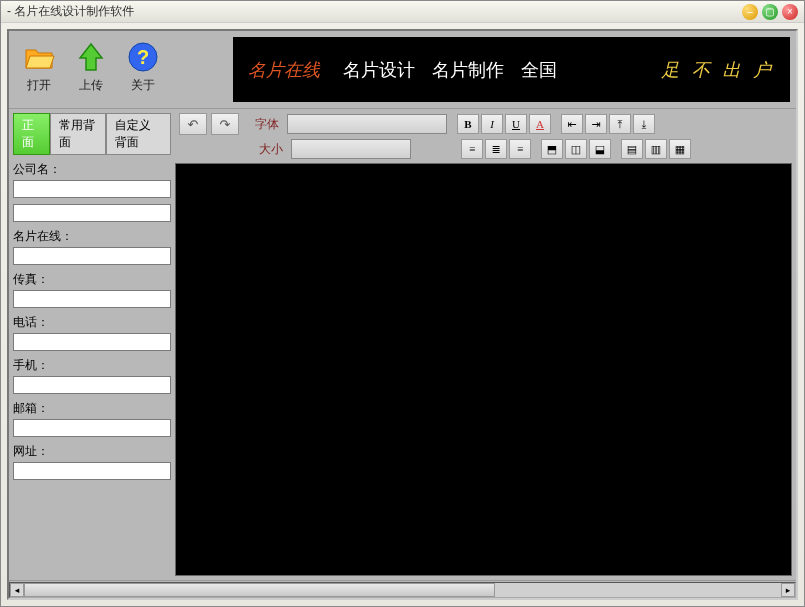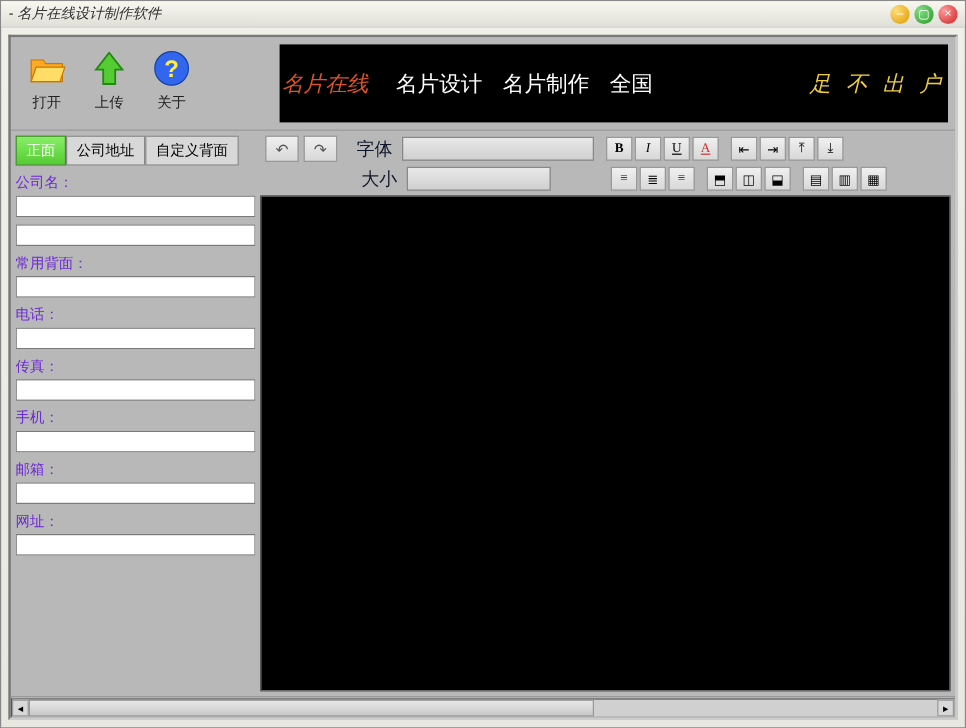--- a/index.html
+++ b/index.html
@@ -1,57 +1,57 @@
 <!DOCTYPE html>
 <html><head>
 <meta charset="utf-8">
 <style>
 * { box-sizing: border-box; margin: 0; padding: 0; }
 body { font-family: "Microsoft YaHei", SimSun, Arial, sans-serif; font-size: 12px; background: #fff; }
 
 .window { width: 805px; height: 607px; border: 1px solid #888; background: linear-gradient(#f0f0e8, #e8e8e0); display: flex; flex-direction: column; }
 .titlebar { height: 22px; background: linear-gradient(#f8f8f0, #e0e0d8); display: flex; align-items: center; padding: 0 6px; border-bottom: 1px solid #ccc; font-size: 12px; }
-.titlebar-text { flex: 1; color: #333; font-style: italic; }
+.titlebar-text { flex: 1; color: #333; }
 .titlebar-buttons { display: flex; gap: 4px; }
 .tb-btn { width: 16px; height: 16px; border-radius: 8px; display: flex; align-items: center; justify-content: center; font-size: 10px; color: #fff; cursor: pointer; }
 .tb-min { background: radial-gradient(circle at 30% 30%, #ffdd77, #dd9900); }
 .tb-max { background: radial-gradient(circle at 30% 30%, #88dd88, #229922); }
 .tb-close { background: radial-gradient(circle at 30% 30%, #ff9999, #cc2222); }
 
 .inner { flex: 1; margin: 6px; border: 2px inset #ccc; background: #b8b8b8; display: flex; flex-direction: column; overflow: hidden; }
 
 .toolbar-row { height: 78px; display: flex; background: #b8b8b8; border-bottom: 1px solid #999; }
 .toolbar { display: flex; padding: 6px 8px; gap: 8px; }
 .tool-btn { width: 44px; display: flex; flex-direction: column; align-items: center; cursor: pointer; padding: 2px; }
 .tool-icon { width: 36px; height: 36px; display: flex; align-items: center; justify-content: center; }
 .tool-label { font-size: 12px; color: #222; margin-top: 2px; }
 
-.banner { flex: 1; margin: 6px 6px 6px 60px; background: #000; display: flex; align-items: center; padding: 6px 2px; color: #fff; font-size: 18px; overflow: hidden; white-space: nowrap; }
+.banner { flex: 1; margin: 6px 6px 6px 60px; background: #000; display: flex; align-items: center; padding: 6px 15px; color: #fff; font-size: 18px; overflow: hidden; white-space: nowrap; }
 .banner .red { color: #dd5522; font-style: italic; font-family: "STKaiti", serif; margin-right: 12px; }
 .banner .white { color: #fff; margin: 0 6px; }
 .banner .url { color: #ff7722; font-size: 14px; margin-left: 8px; }
 .banner .yellow { color: #eecc44; font-family: "STKaiti", serif; font-style: italic; margin-left: auto; letter-spacing: 4px; }
 .banner-col { display: flex; flex-direction: column; gap: 2px; }
 
 .main-area { flex: 1; display: flex; overflow: hidden; }
 
-.sidebar { width: 208px; background: #b8b8b8; padding: 4px; display: flex; flex-direction: column; }
+.sidebar { width: 166px; background: #b8b8b8; padding: 4px; display: flex; flex-direction: column; }
 .tabs { display: flex; gap: 0; margin-bottom: 6px; }
 .tab { padding: 3px 8px; font-size: 12px; border: 1px solid #888; background: #d8d8d8; cursor: pointer; }
 .tab.active { background: linear-gradient(#88ee66, #55cc33); color: #fff; border-color: #339911; }
 .fields { flex: 1; overflow-y: auto; }
 .field { margin-bottom: 6px; }
-.field-label { font-size: 12px; color: #6d28d9; margin-bottom: 2px; }
+.field-label { font-size: 12px; color: #000000; margin-bottom: 2px; }
 .field-input { width: 100%; height: 18px; border: 1px solid #7a7a7a; background: #fff; font-size: 12px; padding: 0 2px; }
 
 .content { flex: 1; display: flex; flex-direction: column; background: #b8b8b8; }
 .format-bar { display: flex; padding: 4px; gap: 4px; align-items: center; }
 .undo-group { display: flex; gap: 4px; margin-right: 8px; }
 .sq-btn { width: 28px; height: 22px; border: 1px solid #999; background: linear-gradient(#f0f0f0, #d8d8d8); display: flex; align-items: center; justify-content: center; cursor: pointer; font-size: 13px; color: #555; }
-.fmt-label { font-size: 15px; color: #0f172a; margin: 0 4px; }
+.fmt-label { font-size: 12px; color: #7f1d1d; margin: 0 4px; }
 .fmt-input { height: 20px; border: 1px solid #888; background: linear-gradient(#e8e8e8,#d0d0d0); font-size: 12px; padding: 0 4px; }
 .fmt-font { width: 160px; }
 .fmt-size { width: 120px; }
 .fmt-group { display: flex; gap: 2px; margin-left: 6px; }
 .fmt-btn { width: 22px; height: 20px; border: 1px solid #999; background: linear-gradient(#f0f0f0,#d8d8d8); display: flex; align-items: center; justify-content: center; font-size: 11px; cursor: pointer; font-family: "Times New Roman", serif; }
 .fmt-btn.b { font-weight: bold; }
 .fmt-btn.i { font-style: italic; }
 .fmt-btn.u { text-decoration: underline; }
 .format-row2 { display: flex; padding: 0 4px 4px; gap: 4px; align-items: center; }
 .spacer-undo { width: 72px; }
@@ -121,29 +121,29 @@
           </div>
         </div>
         <span class="yellow">足 不 出 户</span>
       </div>
     </div>
 
     <div class="main-area">
       <div class="sidebar">
         <div class="tabs">
           <div class="tab active">正面</div>
-          <div class="tab">公司地址</div>
+          <div class="tab">常用背面</div>
           <div class="tab">自定义背面</div>
         </div>
         <div class="fields">
           <div class="field"><div class="field-label">公司名：</div><input class="field-input" value="" style=""></div>
           <div class="field"><input class="field-input" value="" style=""></div>
-          <div class="field"><div class="field-label">常用背面：</div><input class="field-input" value="" style=""></div>
+          <div class="field"><div class="field-label">名片在线：</div><input class="field-input" value="" style=""></div>
+          <div class="field"><div class="field-label">传真：</div><input class="field-input" value="" style=""></div>
           <div class="field"><div class="field-label">电话：</div><input class="field-input" value="" style=""></div>
-          <div class="field"><div class="field-label">传真：</div><input class="field-input" value="" style=""></div>
           <div class="field"><div class="field-label">手机：</div><input class="field-input" value="" style=""></div>
           <div class="field"><div class="field-label">邮箱：</div><input class="field-input" value="" style=""></div>
           <div class="field"><div class="field-label">网址：</div><input class="field-input" value="" style=""></div>
         </div>
       </div>
 
       <div class="content">
         <div class="format-bar">
           <div class="undo-group">
             <div class="sq-btn">↶</div>

